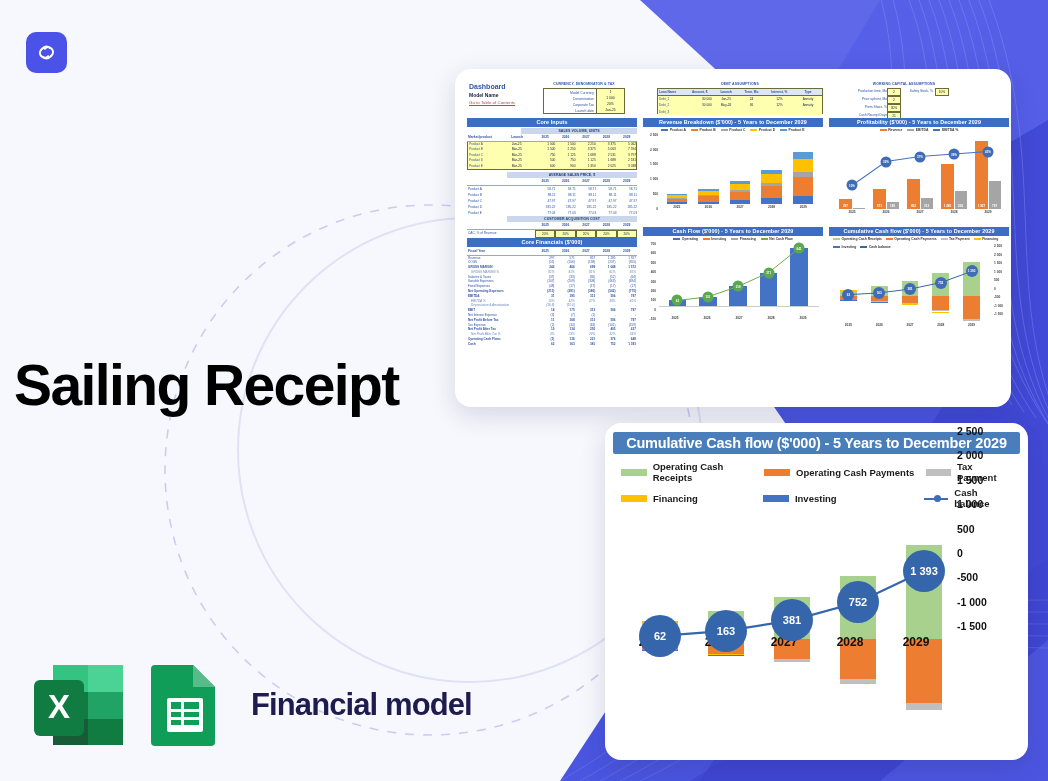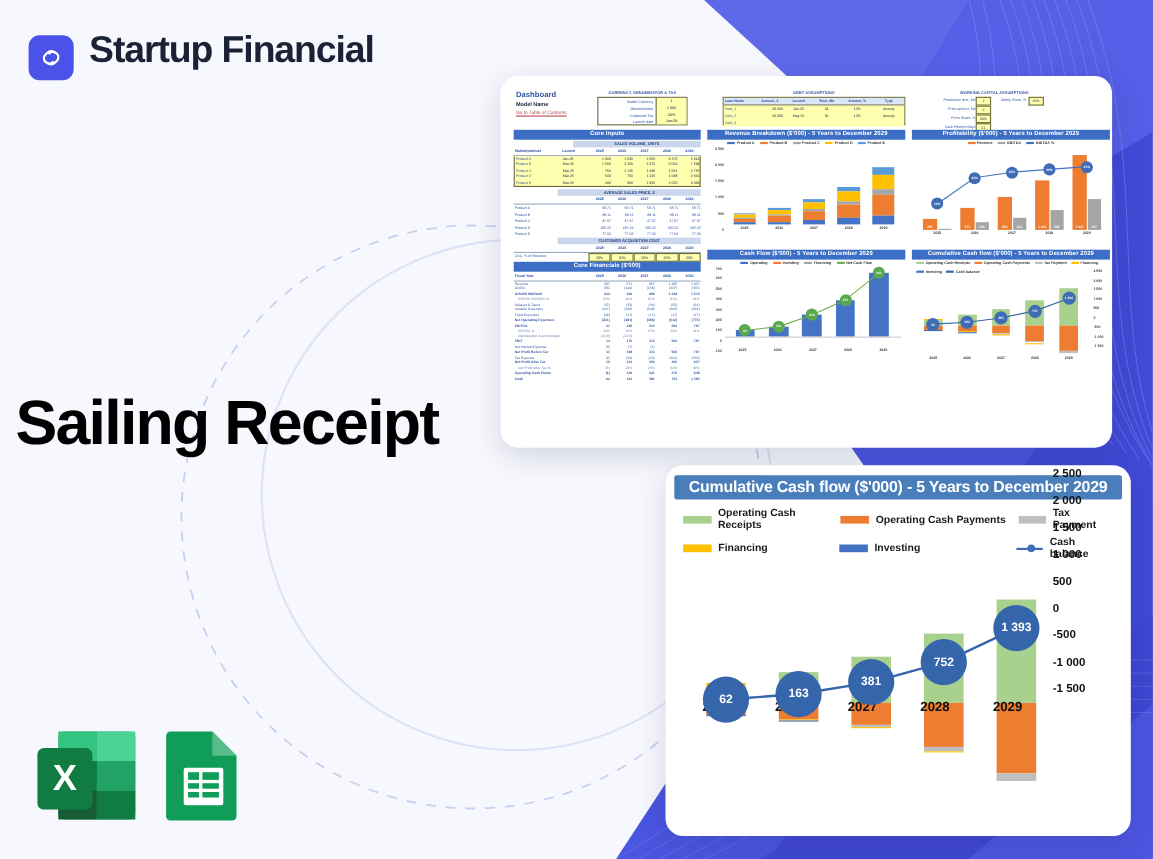--- a/index.html
+++ b/index.html
@@ -177,21 +177,20 @@
 </div>
 
 <div class="brand">
   <div class="brand-mark">
     <svg width="25" height="25" viewBox="0 0 24 24">
       <path d="M15.2 7.6 a4.6 4.6 0 0 0 -6.5 0 l-1.6 1.6 a4.6 4.6 0 0 0 0 6.5 a4.6 4.6 0 0 0 6.5 0" fill="none" stroke="#ffffff" stroke-width="2" stroke-linecap="round"></path>
       <path d="M8.8 16.4 a4.6 4.6 0 0 0 6.5 0 l1.6 -1.6 a4.6 4.6 0 0 0 0 -6.5 a4.6 4.6 0 0 0 -6.5 0" fill="none" stroke="#ffffff" stroke-width="2" stroke-linecap="round"></path>
     </svg>
   </div>
   <div class="brand-text">
-    <div class="brand-title">Startup Financial</div>
   </div>
 </div>
 
 <div class="hero-title">Sailing Receipt</div>
 
 <div class="filetypes">
   <svg width="96" height="86" viewBox="0 0 96 86">
     <rect x="22" y="3" width="70" height="80" rx="6" fill="#21a366"></rect>
     <rect x="22" y="3" width="35" height="27" fill="#33c481"></rect>
     <rect x="57" y="3" width="35" height="27" fill="#4bd395"></rect>
@@ -206,20 +205,21 @@
     <path d="M8 3 h38 l22 22 v55 a4 4 0 0 1 -4 4 h-56 a4 4 0 0 1 -4 -4 v-73 a4 4 0 0 1 4 -4 z" fill="#0f9d58"></path>
     <path d="M46 3 l22 22 h-22 z" fill="#57bb8a"></path>
     <rect x="20" y="36" width="36" height="34" rx="2" fill="#ffffff"></rect>
     <rect x="24" y="40" width="10" height="7" fill="#0f9d58"></rect>
     <rect x="37" y="40" width="15" height="7" fill="#0f9d58"></rect>
     <rect x="24" y="50" width="10" height="5" fill="#0f9d58"></rect>
     <rect x="37" y="50" width="15" height="5" fill="#0f9d58"></rect>
     <rect x="24" y="58" width="10" height="5" fill="#0f9d58"></rect>
     <rect x="37" y="58" width="15" height="5" fill="#0f9d58"></rect>
   </svg>
+  <div class="ft-label">Financial model</div>
 </div>
 
 <div class="card" id="card-dashboard">
   <div class="sheet">
 
     <div class="s-title" style="left:8px; top:6px; font-size:7px;">Dashboard</div>
     <div class="s-title" style="left:8px; top:15px; font-size:5px; color:#15203a;">Model Name</div>
     <div style="position:absolute; left:8px; top:23px; font-size:4.4px; color:#b8484f; text-decoration:underline;">Go to Table of Contents</div>
 
     <div class="hdrlbl" style="left:80px; top:5px; width:86px;">CURRENCY, DENOMINATOR &amp; TAX</div>

